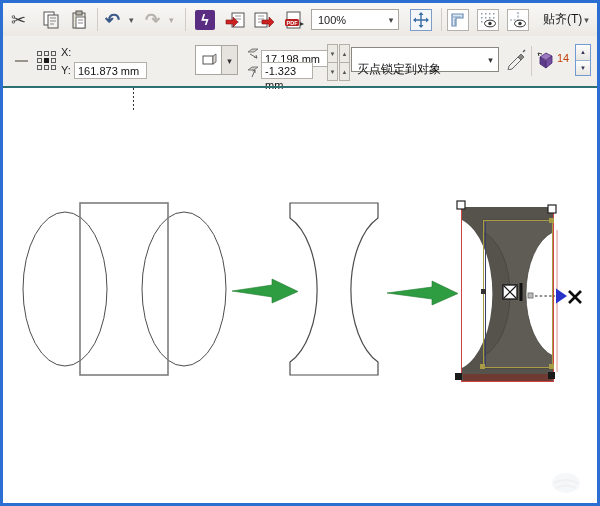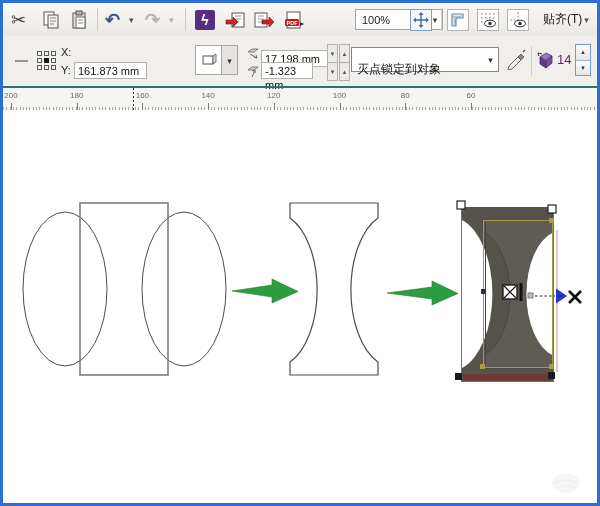--- a/index.html
+++ b/index.html
@@ -35,21 +35,21 @@
                   display:flex;align-items:center;justify-content:center;}
   .mini-combo .b2{width:16px;height:30px;border:1px solid #a9a6a0;border-left:none;background:#e6e3de;
                   box-sizing:border-box;text-align:center;font-size:9px;color:#333;line-height:30px;}
   .spinpair{position:absolute;display:flex;gap:1px;}
   .spinpair i{width:9px;height:17px;border:1px solid #b3b0aa;background:#eceae5;font-size:6px;
               color:#555;font-style:normal;display:flex;align-items:center;justify-content:center;}
   .vp-dd{position:absolute;left:348px;top:11px;width:148px;height:25px;background:#fff;
          border:1px solid #8a8781;box-sizing:border-box;display:flex;align-items:center;}
   .vp-dd .val{flex:1;font-size:12px;color:#111;padding-left:5px;white-space:nowrap;overflow:hidden;margin-top:20px;}
   .vp-dd .dd{width:15px;font-size:9px;color:#333;text-align:center;}
-  .depth-val{position:absolute;left:554px;top:16px;font-size:13px;color:#701a75;}
+  .depth-val{position:absolute;left:554px;top:16px;font-size:11px;color:#c2410c;}
   .spinner{position:absolute;left:572px;top:8px;width:16px;height:32px;border:1px solid #6f9bd2;
            box-sizing:border-box;display:flex;flex-direction:column;}
   .spinner b{flex:1;background:linear-gradient(#fdfdfc,#e8e6e1);font-size:6px;color:#335;
              display:flex;align-items:center;justify-content:center;}
   .spinner b:first-child{border-bottom:1px solid #9ab2d6;}
   
   .teal{position:absolute;left:3px;top:86px;width:594px;height:2px;background:#2e7070;z-index:10;}
   .ruler{position:absolute;left:3px;top:88px;width:594px;height:22px;background:#f7f5f2;z-index:9;
          background-image:repeating-linear-gradient(90deg,#a9a7a2 0 1px,transparent 1px 3.3px);
          background-size:100% 3px;background-position:0 100%;background-repeat:no-repeat;}
@@ -130,21 +130,21 @@
 
     <div class="it" style="left:280px">
       <svg class="icon-svg" width="22" height="20" viewBox="0 0 22 20">
         <rect x="4" y="2" width="13" height="16" fill="#fff" stroke="#555"></rect>
         <rect x="2" y="9" width="14" height="7" rx="1.5" fill="#b91d1d"></rect>
         <text x="9" y="14.5" font-size="5.5" fill="#fff" text-anchor="middle" font-family="Liberation Sans, sans-serif" font-weight="bold">PDF</text>
         <path d="M17 12l4 2-4 2z" fill="#333"></path>
       </svg>
       </div>
 
-    <div class="combo" style="left:308px;width:88px;margin-left:44px;">
+    <div class="combo" style="left:308px;width:88px;">
       <span class="val">100%</span>
       <span class="dd">▾</span>
     </div>
 
     <div class="it" style="left:407px">
       <span class="tool-box" style="border-color:#7a9cc6;">
         <svg width="16" height="16" viewBox="0 0 16 16">
           <path d="M8 1v14M1 8h14" stroke="#3a6ea5" stroke-width="1.4"></path>
           <path d="M8 0l2.5 3h-5z M8 16l2.5 -3h-5z M0 8l3 -2.5v5z M16 8l-3 -2.5v5z" fill="#3a6ea5"></path>
         </svg>
@@ -272,38 +272,20 @@
         <path d="M2 3l4 1M2 3l1 3" stroke="#333" stroke-width="1"></path>
       </svg></div>
     <span class="depth-val">14</span>
     <div class="spinner">
       <b>▲</b>
       <b>▼</b>
     </div>
   </div>
 
   <div class="teal"></div>
-  <div class="ruler">
-      <span class="lab" style="left: 8px;">200</span>
-      <span class="tick" style="left: 8px;"></span>
-      <span class="lab" style="left: 73.7px;">180</span>
-      <span class="tick" style="left: 73.7px;"></span>
-      <span class="lab" style="left: 139.4px;">160</span>
-      <span class="tick" style="left: 139.4px;"></span>
-      <span class="lab" style="left: 205.1px;">140</span>
-      <span class="tick" style="left: 205.1px;"></span>
-      <span class="lab" style="left: 270.8px;">120</span>
-      <span class="tick" style="left: 270.8px;"></span>
-      <span class="lab" style="left: 336.5px;">100</span>
-      <span class="tick" style="left: 336.5px;"></span>
-      <span class="lab" style="left: 402.2px;">80</span>
-      <span class="tick" style="left: 402.2px;"></span>
-      <span class="lab" style="left: 467.9px;">60</span>
-      <span class="tick" style="left: 467.9px;"></span>
-    </div>
   <div class="cursor-mark" style="left: 133px;"></div>
 
   <div class="canvas"></div>
 
   <svg class="scene" viewBox="0 0 600 506">
 
     <ellipse cx="65" cy="289" rx="42" ry="77" fill="none" stroke-width="1" stroke="#4d4d4d"></ellipse>
     <ellipse cx="184" cy="289" rx="42" ry="77" fill="none" stroke-width="1" stroke="#4d4d4d"></ellipse>
     <rect x="80" y="203" width="88" height="172" fill="none" stroke-width="1.6" stroke="#7d7d7d"></rect>
 

